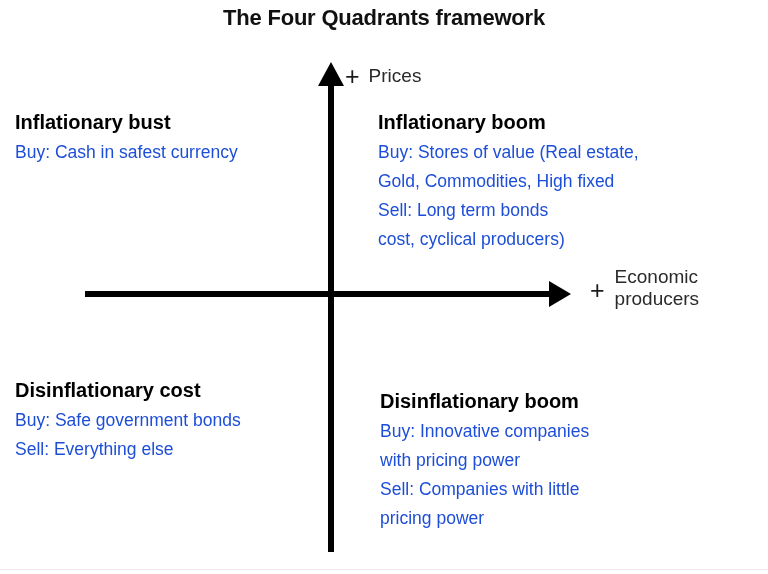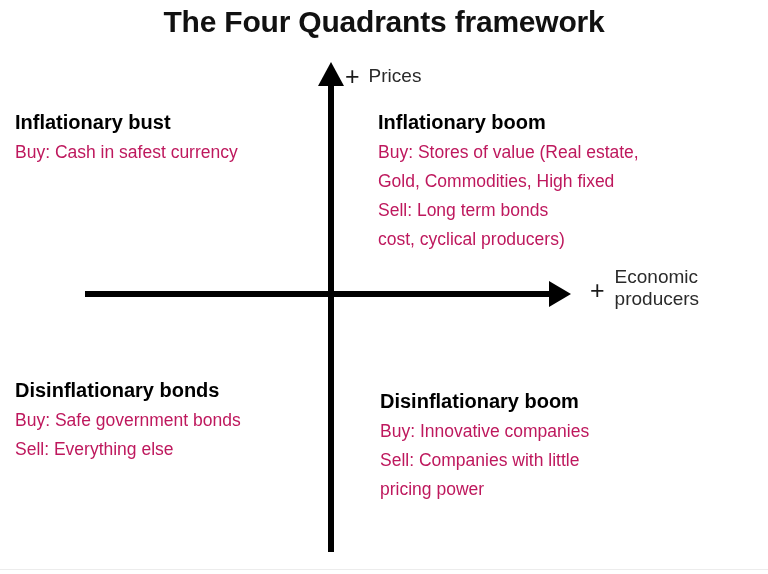--- a/index.html
+++ b/index.html
@@ -19,21 +19,21 @@
     -webkit-font-smoothing: antialiased;
   }
 
   
   #title {
     position: absolute;
     left: 0;
     top: 5px;
     width: 768px;
     text-align: center;
-    font-size: 30px;
+    font-size: 22px;
     font-weight: bold;
     letter-spacing: -0.2px;
     color: #111111;
     white-space: nowrap;
   }
 
   
   #axes-svg {
     position: absolute;
     left: 0;
@@ -90,21 +90,21 @@
   .quadrant-heading {
     font-size: 20px;
     font-weight: bold;
     color: #000000;
     white-space: nowrap;
     margin-bottom: 6px;
   }
   .quadrant-line {
     font-size: 17.5px;
     font-weight: normal;
-    color: #be185d;
+    color: #1d4ed8;
     white-space: nowrap;
     line-height: 1.65;
   }
 
   #quadrant-inflationary-bust  { left: 15px;  top: 112px; width: 290px; }
   #quadrant-inflationary-boom  { left: 378px; top: 112px; width: 320px; }
   #quadrant-disinflationary-bust { left: 15px;  top: 380px; width: 290px; }
   #quadrant-disinflationary-boom { left: 380px; top: 380px; width: 290px; margin-top: 11px; }
 
   
@@ -155,27 +155,28 @@
 
   <div class="quadrant" id="quadrant-inflationary-boom">
     <div class="quadrant-heading">Inflationary boom</div>
     <div class="quadrant-line">Buy: Stores of value (Real estate,</div>
     <div class="quadrant-line">Gold, Commodities, High fixed</div>
     <div class="quadrant-line">Sell: Long term bonds</div>
     <div class="quadrant-line">cost, cyclical producers)</div>
   </div>
 
   <div class="quadrant" id="quadrant-disinflationary-bust">
-    <div class="quadrant-heading">Disinflationary bonds</div>
+    <div class="quadrant-heading">Disinflationary cost</div>
     <div class="quadrant-line">Buy: Safe government bonds</div>
     <div class="quadrant-line">Sell: Everything else</div>
   </div>
 
   <div class="quadrant" id="quadrant-disinflationary-boom">
     <div class="quadrant-heading">Disinflationary boom</div>
     <div class="quadrant-line">Buy: Innovative companies</div>
+    <div class="quadrant-line">with pricing power</div>
     <div class="quadrant-line">Sell: Companies with little</div>
     <div class="quadrant-line">pricing power</div>
   </div>
 
   <div id="bottom-rule"></div>
 
 </div>
 
 </body></html>

